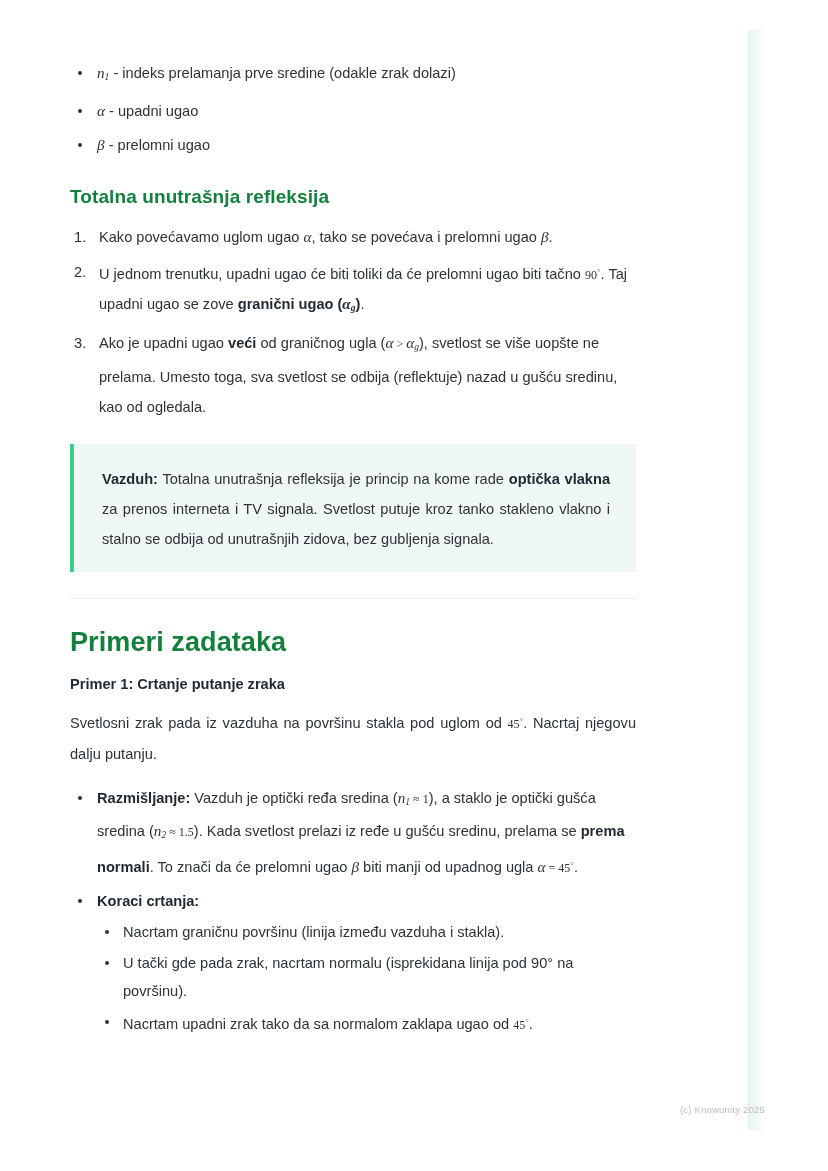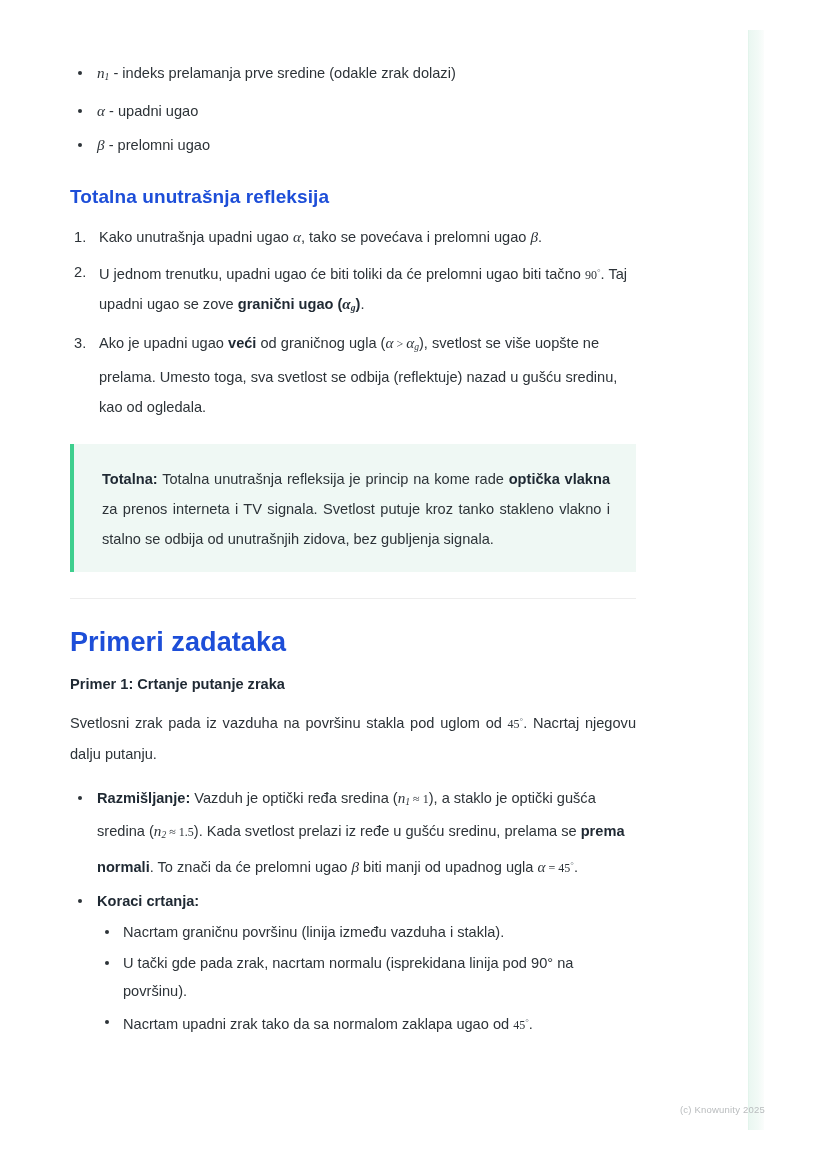--- a/index.html
+++ b/index.html
@@ -142,21 +142,21 @@
     left: 4px;
     top: 0;
     font-size: 14.6px;
     color: #2d3338;
   }
 
   
   .h2 {
     font-size: 19px;
     font-weight: 600;
-    color: #1d4ed8;
+    color: #15803d;
     margin: 26px 0 14px 0;
     letter-spacing: 0.1px;
   }
   .h2.big {
     font-size: 27px;
     margin: 28px 0 16px 0;
   }
   .h3 {
     font-size: 14.6px;
     font-weight: 700;
@@ -212,32 +212,32 @@
     <li>
       <span class="mathvar">β</span><span> - prelomni ugao</span>
     </li>
   </ul>
 
   <div class="h2">Totalna unutrašnja refleksija</div>
 
 
   <ol class="nlist" style="margin-top:14px;">
     <li>
-      <span>Kako unutrašnja upadni ugao </span><span class="mathvar">α</span><span>, tako se povećava i prelomni ugao </span><span class="mathvar">β</span><span>.</span>
+      <span>Kako povećavamo uglom ugao </span><span class="mathvar">α</span><span>, tako se povećava i prelomni ugao </span><span class="mathvar">β</span><span>.</span>
     </li>
     <li>
       <span>U jednom trenutku, upadni ugao će biti toliki da će prelomni ugao biti tačno </span><span class="mathnum">90</span><span class="deg">°</span><span>. Taj upadni ugao se zove </span><b><span>granični ugao (</span><span class="mathvar" style="font-weight:700;">α<sub>g</sub></span><span>)</span></b><span>.</span>
     </li>
     <li>
       <span>Ako je upadni ugao </span><b>veći</b><span> od graničnog ugla (</span><span class="mathvar">α</span><span class="mathnum"> &gt; </span><span class="mathvar">α<sub>g</sub></span><span>), svetlost se više uopšte ne prelama. Umesto toga, sva svetlost se odbija (reflektuje) nazad u gušću sredinu, kao od ogledala.</span>
     </li>
   </ol>
 
   <div class="callout">
-    <p class="para"><b>Totalna:</b><span> Totalna unutrašnja refleksija je princip na kome rade </span><b>optička vlakna</b><span> za prenos interneta i TV signala. Svetlost putuje kroz tanko stakleno vlakno i stalno se odbija od unutrašnjih zidova, bez gubljenja signala.</span></p>
+    <p class="para"><b>Vazduh:</b><span> Totalna unutrašnja refleksija je princip na kome rade </span><b>optička vlakna</b><span> za prenos interneta i TV signala. Svetlost putuje kroz tanko stakleno vlakno i stalno se odbija od unutrašnjih zidova, bez gubljenja signala.</span></p>
   </div>
 
   <hr class="divider">
 
   <div class="h2 big">Primeri zadataka</div>
 
   <div class="h3">Primer 1: Crtanje putanje zraka</div>
 
   <p class="para"><span>Svetlosni zrak pada iz vazduha na površinu stakla pod uglom od </span><span class="mathnum">45</span><span class="deg">°</span><span>. Nacrtaj njegovu dalju putanju.</span></p>
 

